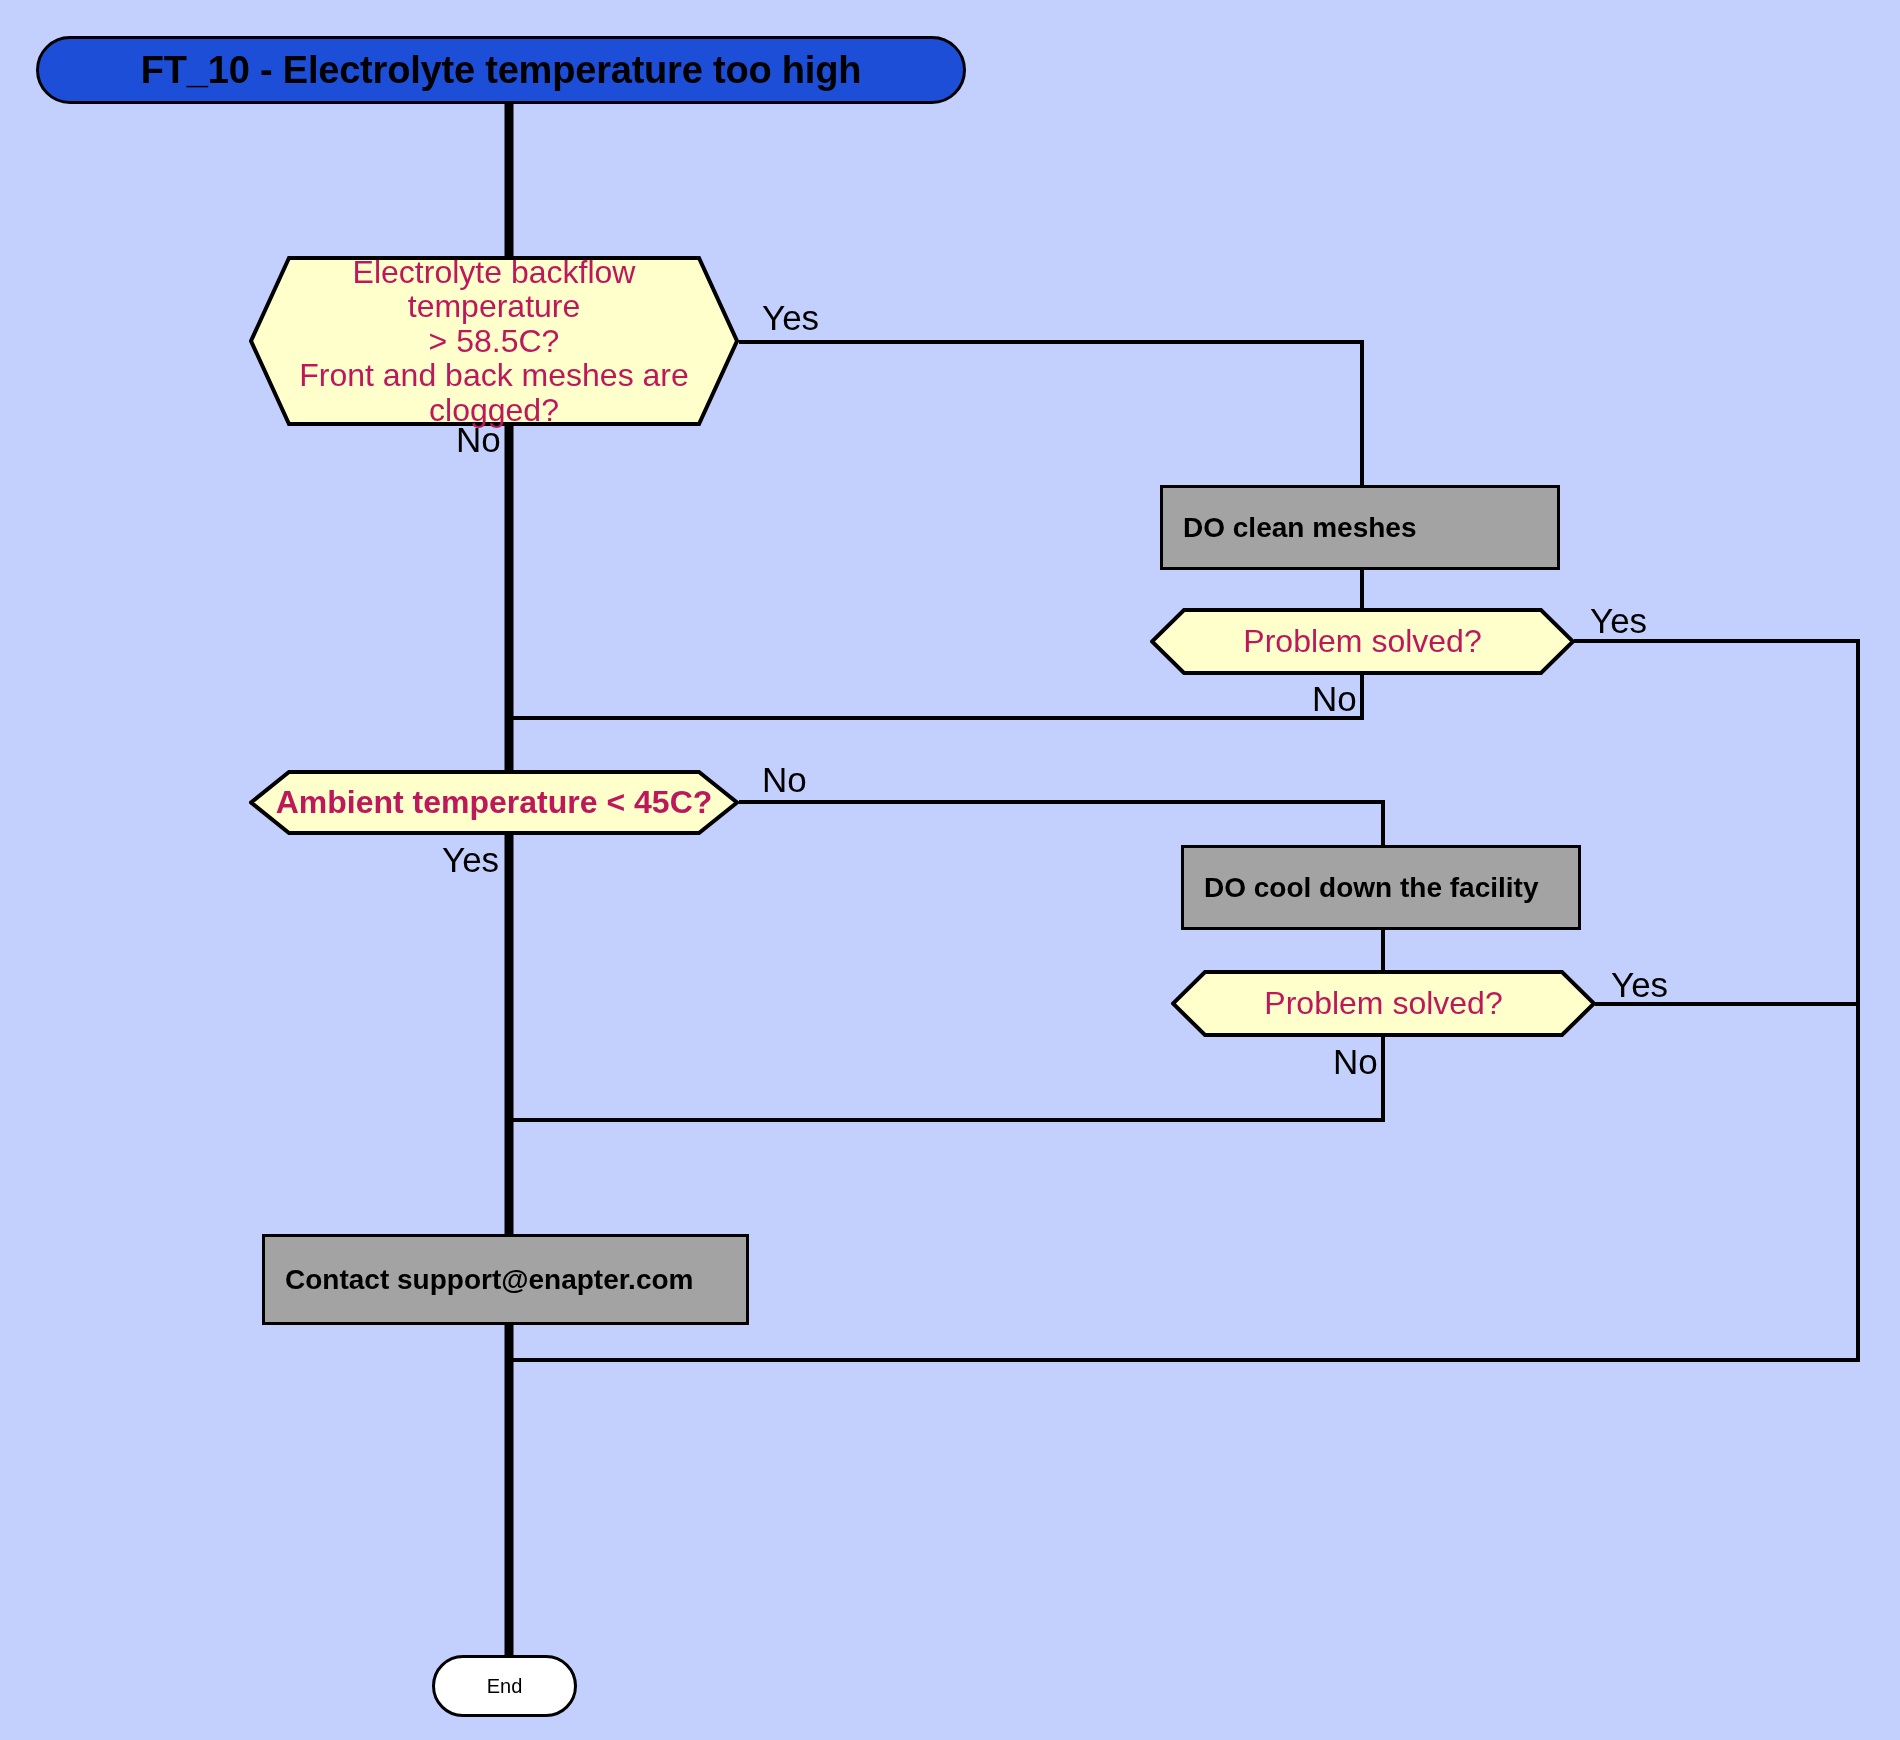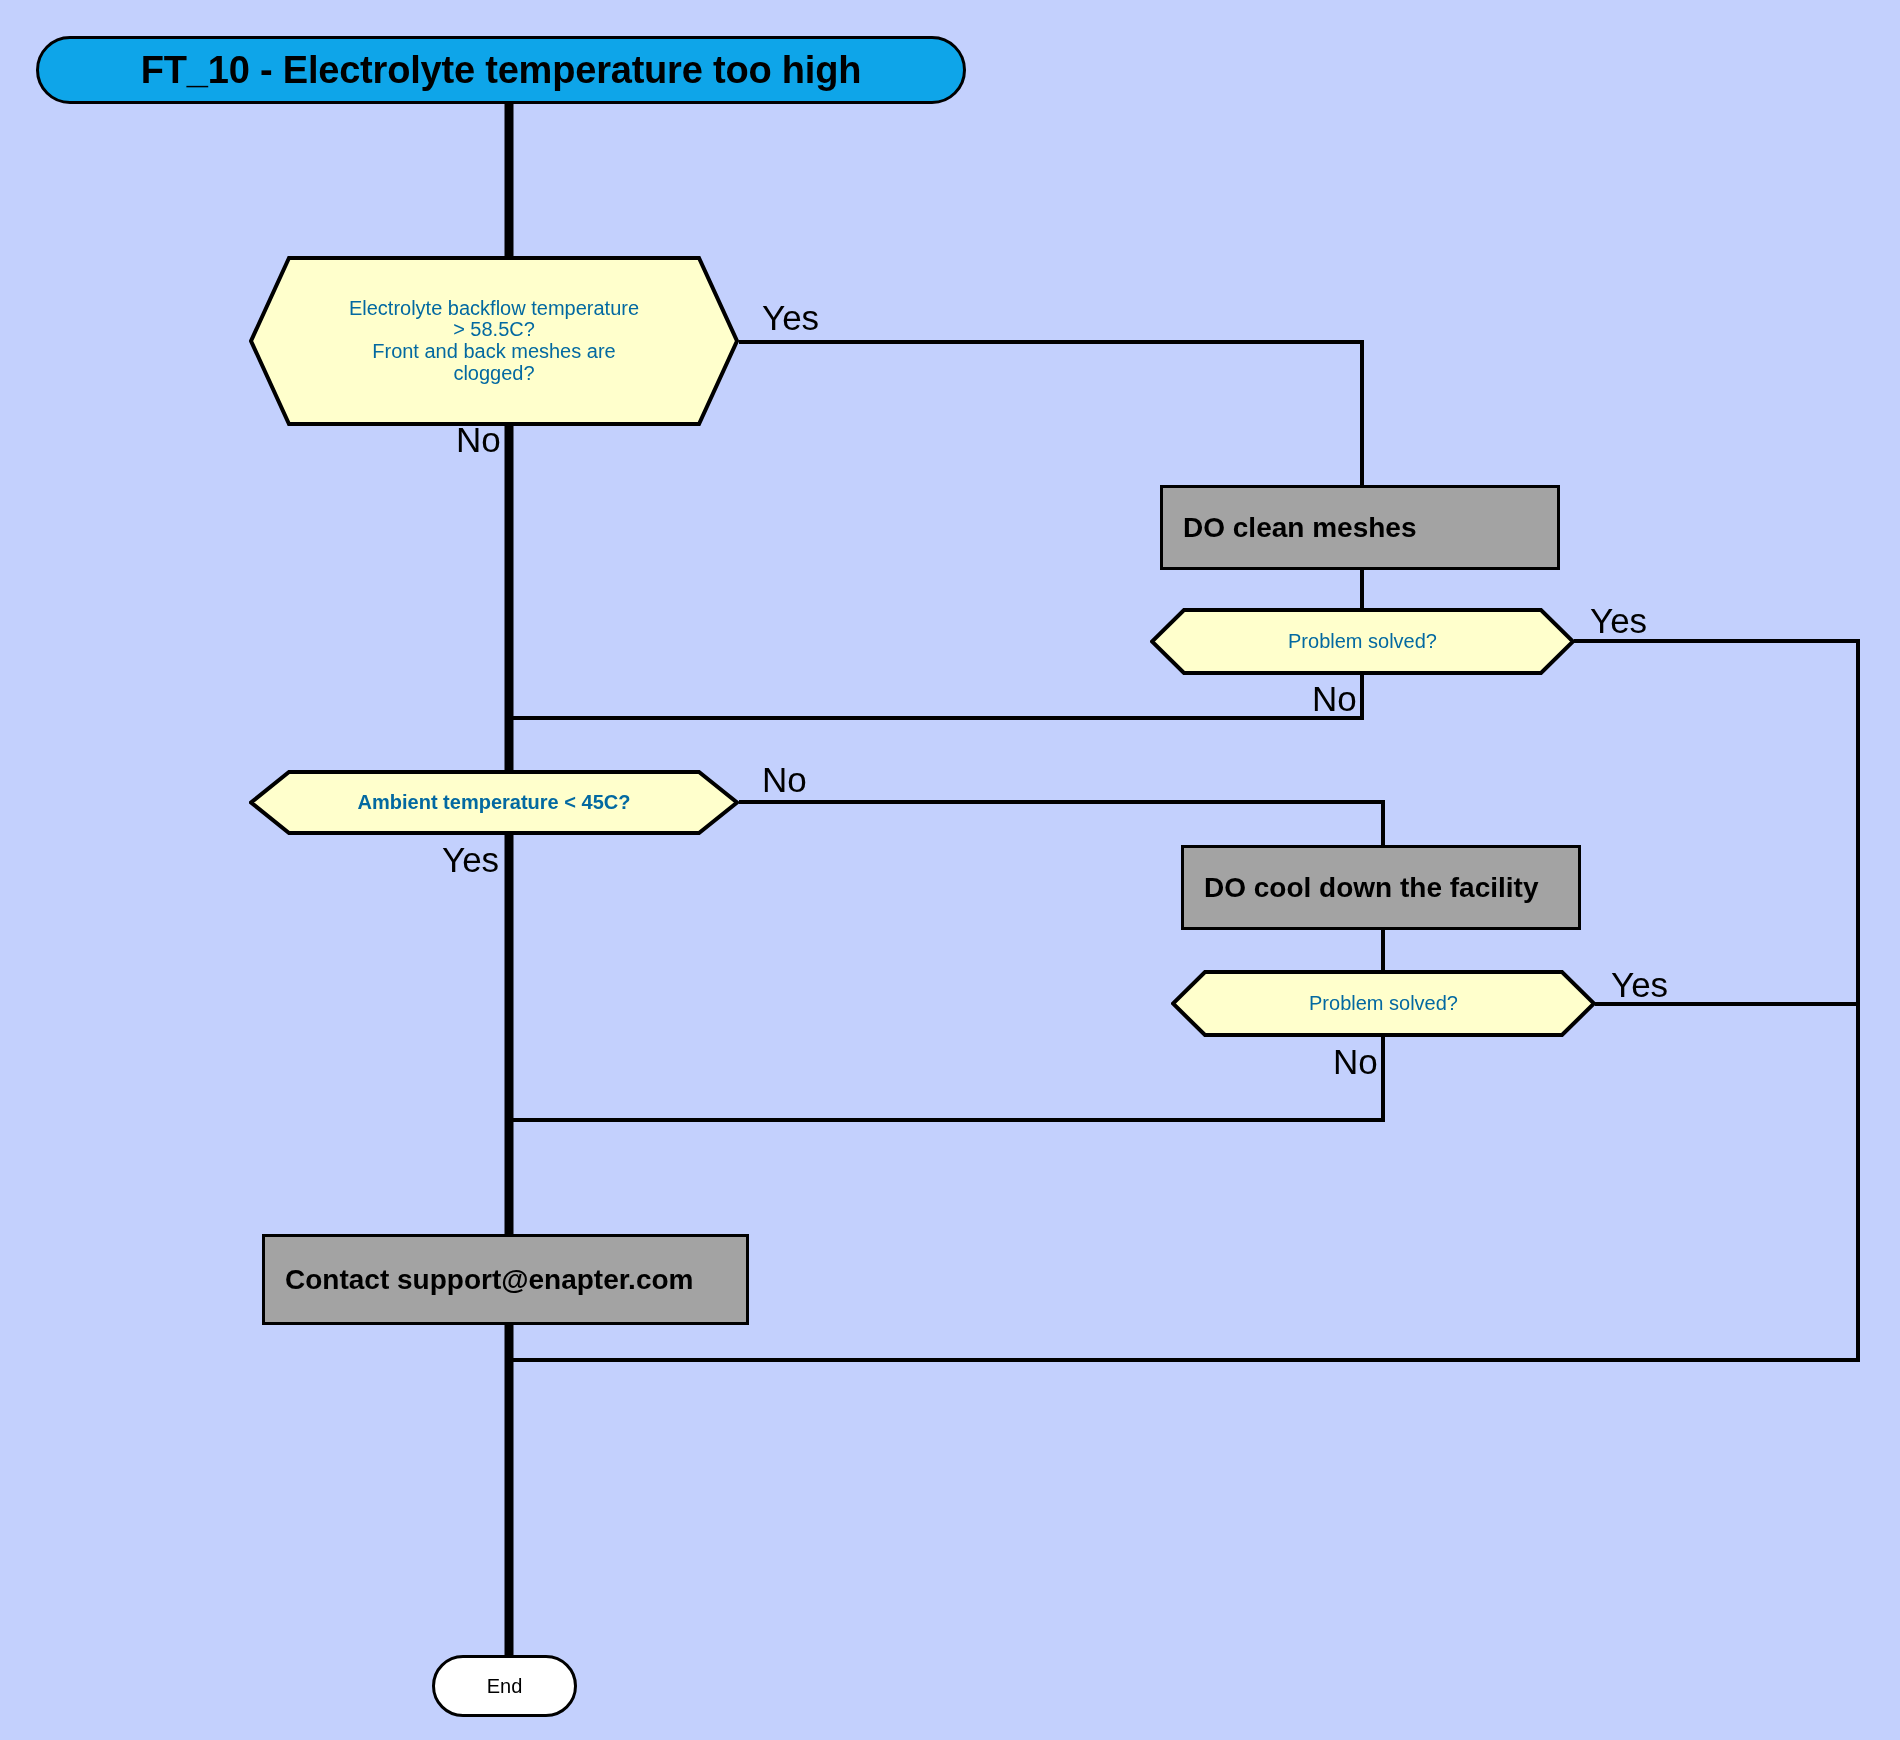--- a/index.html
+++ b/index.html
@@ -27,21 +27,21 @@
     display: flex;
     align-items: center;
     justify-content: center;
     text-align: center;
     color: #000000;
     z-index: 5;
   }
   
   .pill-title {
     border: 3px solid #000000;
-    background: #0ea5e9;
+    background: #1d4ed8;
     border-radius: 40px;
     font-weight: bold;
     font-size: 38px;
     letter-spacing: -0.2px;
   }
   
   .pill-end {
     border: 3px solid #000000;
     background: #ffffff;
     border-radius: 40px;
@@ -72,23 +72,23 @@
   .hextext {
     position: absolute;
     left: 0;
     top: 0;
     width: 100%;
     height: 100%;
     display: flex;
     align-items: center;
     justify-content: center;
     text-align: center;
-    font-size: 20px;
+    font-size: 32px;
     line-height: 1.08;
-    color: #0369a1;
+    color: #be185d;
     white-space: pre-line;
     padding: 0 14px;
     box-sizing: border-box;
   }
   
   .edge-label {
     position: absolute;
     font-size: 35px;
     color: #000000;
     z-index: 6;

